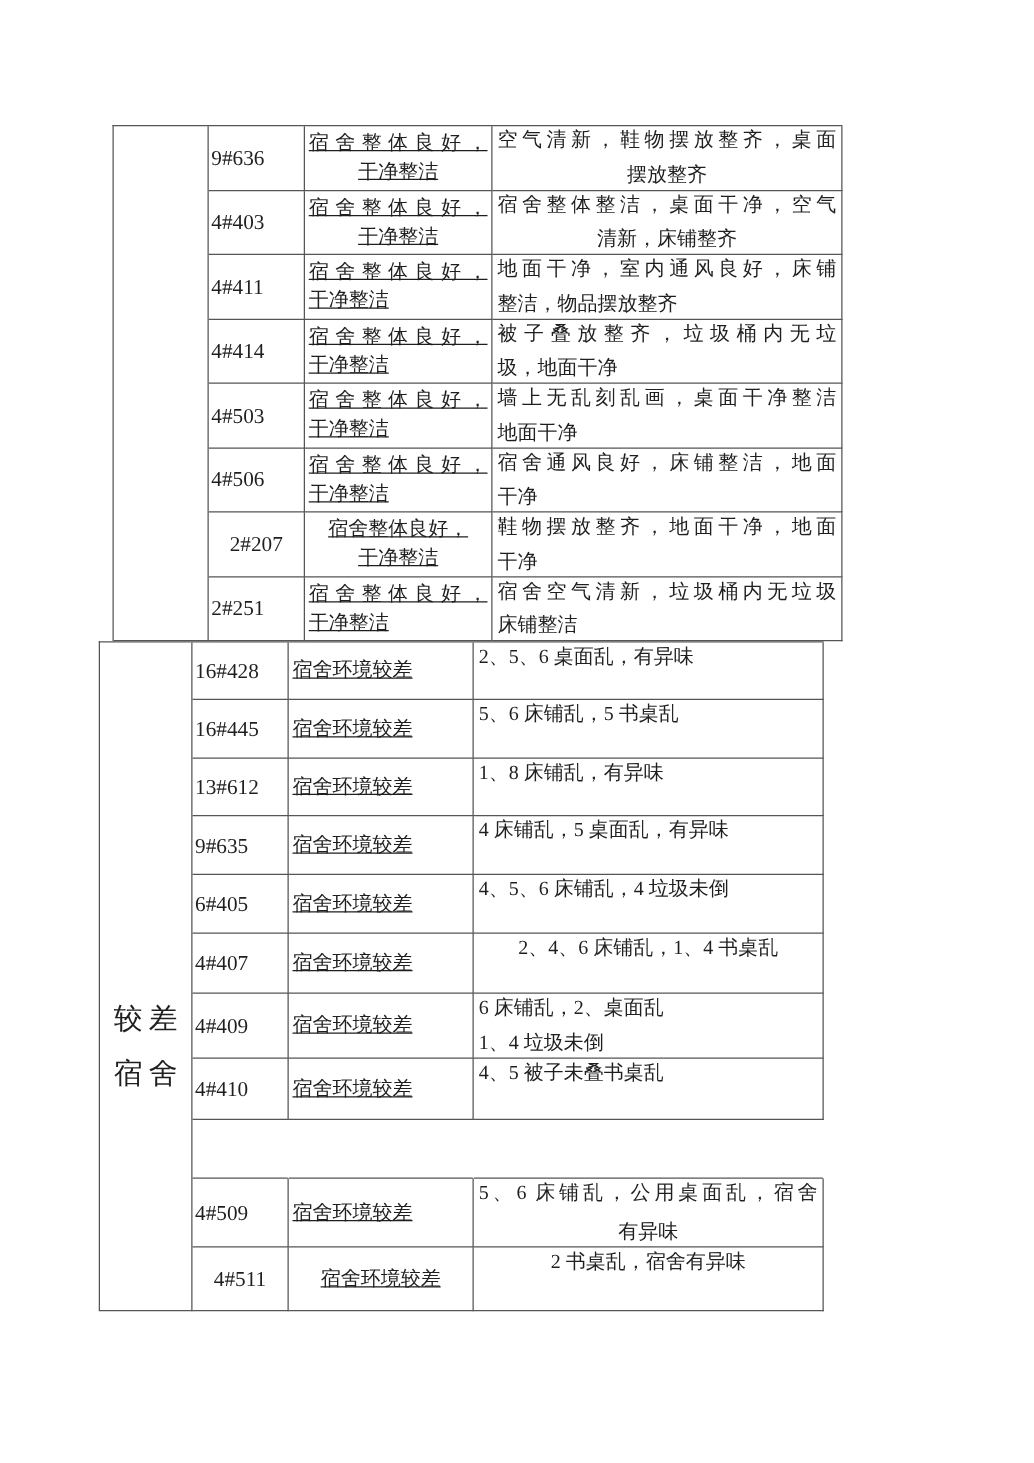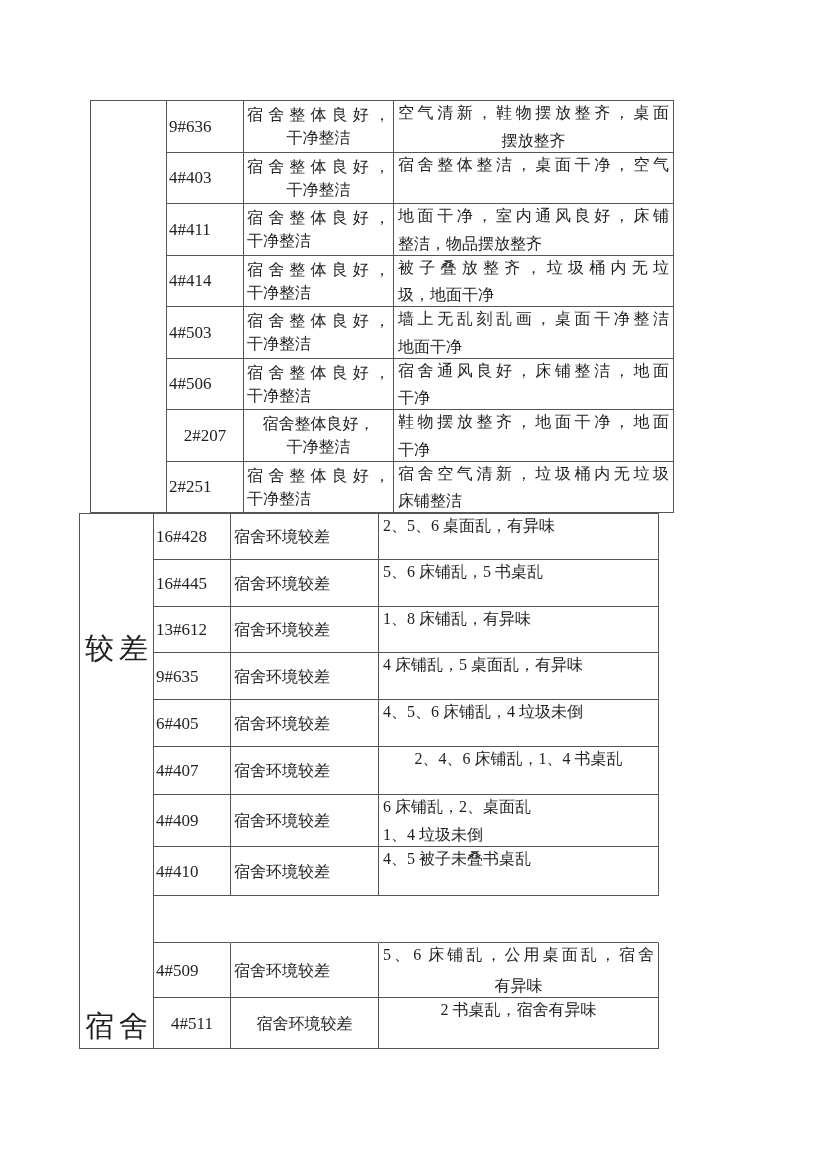--- a/index.html
+++ b/index.html
@@ -23,29 +23,28 @@
     display:flex;
     flex-direction:column;
     justify-content:center;
     overflow:hidden;
     font-size:16px;
     line-height:23px;
   }
   
   .tbl .cell.empty{border-right-color:transparent;}
   .tbl .cell.room{padding:0 2px;font-size:17px;}
-  .tbl .cell.status{padding:0 3px;}
+  .tbl .cell.status{padding:0 3px;text-decoration:underline;}
   .tbl .cell.details{padding:0 4px;justify-content:space-between;}
   .tbl .cell.label-cell{
     align-items:center;
-    font-size:29px;
+    font-size:23px;
     line-height:44px;
     letter-spacing:5px;
     text-indent:5px;
-    justify-content:space-between;
   }
   .ln{width:100%;}
   .al-left{text-align:left;}
   .al-center{text-align:center;}
   .al-just{text-align:justify;text-align-last:justify;}
   
   #good-table{
     left:90px;top:100px;
     grid-template-columns:76px 77px 150px 280px;
     grid-template-rows:repeat(8,51.5px);
@@ -76,20 +75,21 @@
     </div>
     <div class="cell room">
       <div class="ln al-left">4#403</div>
     </div>
     <div class="cell status">
       <div class="ln al-just">宿舍整体良好，</div>
       <div class="ln al-center">干净整洁</div>
     </div>
     <div class="cell details">
       <div class="ln al-just">宿舍整体整洁，桌面干净，空气</div>
+      <div class="ln al-center">清新，床铺整齐</div>
     </div>
     <div class="cell room">
       <div class="ln al-left">4#411</div>
     </div>
     <div class="cell status">
       <div class="ln al-just">宿舍整体良好，</div>
       <div class="ln al-left">干净整洁</div>
     </div>
     <div class="cell details">
       <div class="ln al-just">地面干净，室内通风良好，床铺</div>

